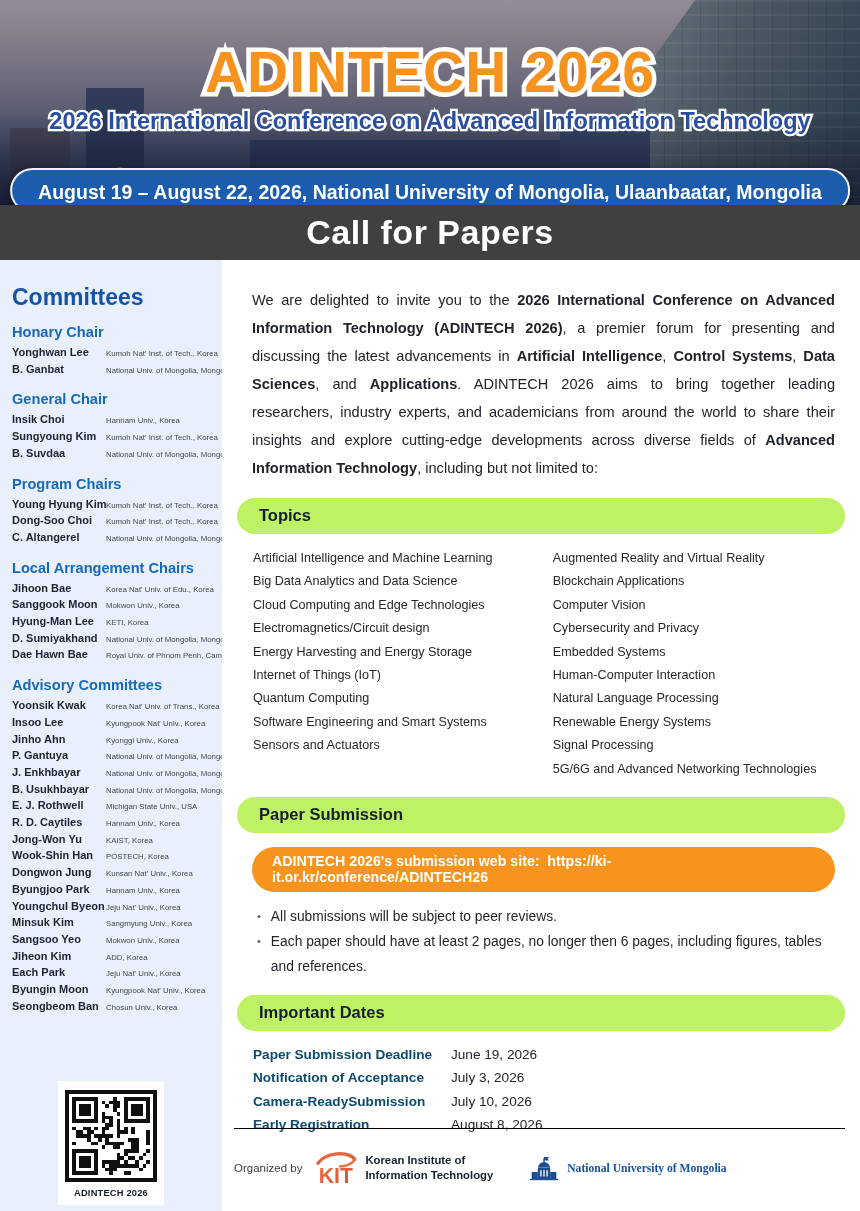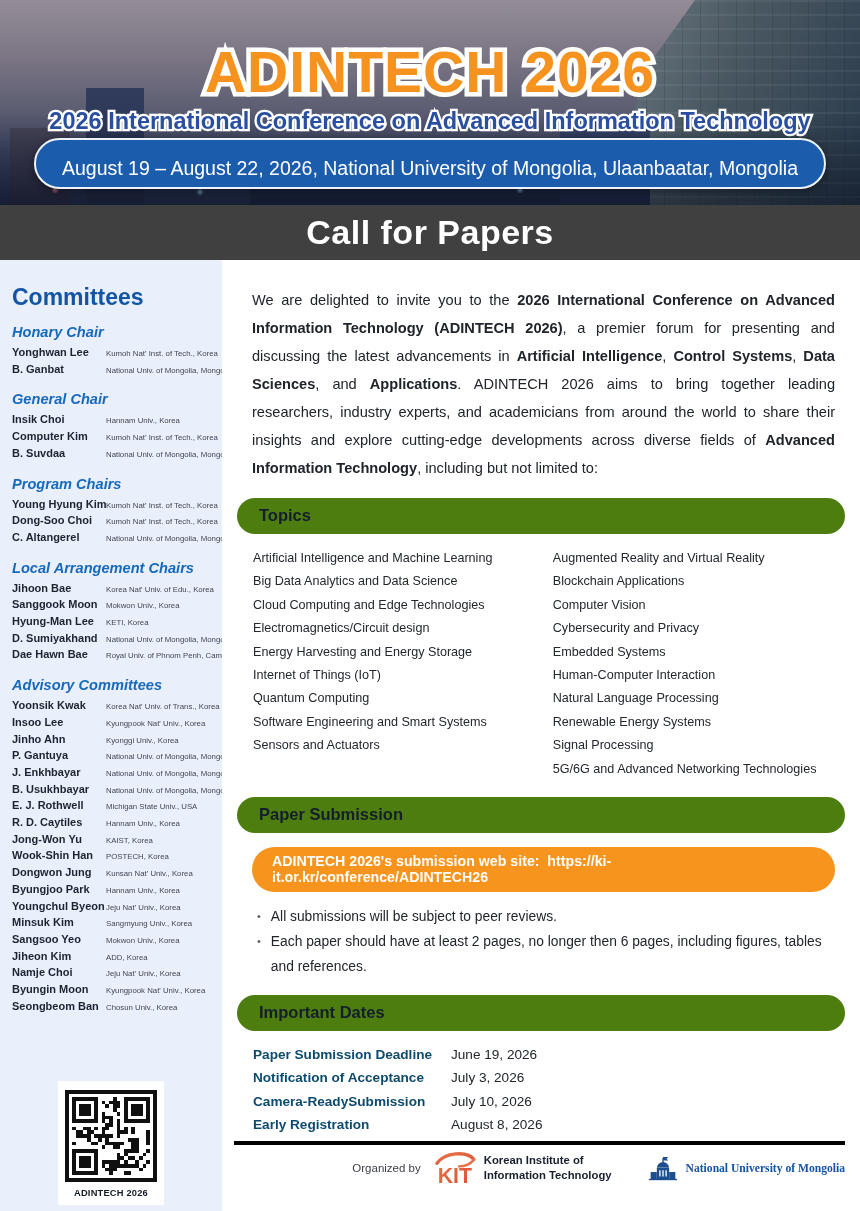--- a/index.html
+++ b/index.html
@@ -43,74 +43,74 @@
   .title-svg { position:absolute; left:0; top:0; }
   .main-title {
     font-family:"Liberation Sans",sans-serif; font-size:57px; font-weight:900;
     fill:#F6921E; stroke:#ffffff; stroke-width:9px; paint-order:stroke; letter-spacing:1px;
   }
   .sub-title {
     font-family:"Liberation Sans",sans-serif; font-size:23.5px; font-weight:700;
     fill:#2B4FA0; stroke:#ffffff; stroke-width:4.5px; paint-order:stroke;
   }
   .date-pill {
-    position:absolute; top:138px; left:50%; transform:translateX(-50%);
+    position:absolute; top:168px; left:50%; transform:translateX(-50%);
     background:#1B5CAD; border:2px solid #EDF2F9; border-radius:999px;
-    padding:17px 26px 7px; color:#fff; font-weight:400; font-size:19.5px; white-space:nowrap;
+    padding:11px 26px 7px; color:#fff; font-weight:700; font-size:19.5px; white-space:nowrap;
     box-shadow:0 2px 8px rgba(0,0,0,.4);
   }
 
   
   .cfp-bar {
     width:860px; height:55px; background:#404040; color:#fff;
     display:flex; align-items:center; justify-content:center;
     font-size:34px; font-weight:800; letter-spacing:.5px;
   }
 
   
   .content { display:flex; width:860px; height:951px; }
 
   
   .sidebar { width:222px; background:#E9EFFB; padding:24px 8px 0 12px; position:relative; flex:none; }
   .committees-title { font-size:23px; font-weight:800; color:#1355A4; }
-  .sec-title { font-size:14.6px; font-weight:800; color:#1769BC; margin:13px 0 5px;font-style:italic; }
+  .sec-title { font-size:14.6px; font-weight:800; color:#1769BC; margin:13px 0 5px; }
   .member-row { display:grid; grid-template-columns:88px 1fr; align-items:baseline; line-height:15.7px; }
   .m-name { font-size:11px; font-weight:800; color:#1B2430; white-space:nowrap; }
   .m-affil { font-size:7.8px; color:#42474F; padding-left:6px; white-space:nowrap; }
   .qr-card { position:absolute; left:50%; transform:translateX(-50%); bottom:6px; background:#fff; width:106px; padding:9px 0 7px; text-align:center; }
   .qr-frame { display:inline-block; border:4px solid #101010; padding:3px; background:#fff; line-height:0; }
   .qr-label { font-size:9.3px; font-weight:800; color:#141B26; margin-top:6px; letter-spacing:.2px; }
 
   
   .main { flex:1; position:relative; padding:0 15px; background:#fff; }
   .intro { margin:26px 10px 0 15px; font-size:14.6px; line-height:28px; color:#20242B; text-align:justify; }
   .intro .b { font-weight:800; }
 
   .section-pill {
-    margin-top:16px; background:#4d7c0f; border-radius:19px; padding:8px 22px 9px;
+    margin-top:16px; background:#bef264; border-radius:19px; padding:8px 22px 9px;
     font-size:16.5px; font-weight:800; color:#141E2C;
   }
   .topics-grid { display:grid; grid-template-columns:1.04fr 1fr; padding:13px 4px 0 16px; }
   .topic-item { font-size:12.6px; color:#23272E; line-height:23.4px; }
 
   .submit-banner {
     display:block; margin:14px 10px 0 15px; background:#F7941D; color:#fff; text-decoration:none;
     border-radius:999px; padding:6px 20px 7px; font-weight:800; font-size:14.2px; white-space:pre-wrap;
   }
   .bullets { padding:12px 6px 0 20px; }
   .bullet-row { display:flex; gap:10px; font-size:13.8px; color:#22262C; line-height:25px; }
   .bullet-dot { color:#5a5f66; font-size:11px; line-height:25px; flex:none; }
 
   .dates-list { padding:12px 0 0 16px; }
   .date-row { display:grid; grid-template-columns:198px 1fr; line-height:23.4px; font-size:13.6px; }
   .date-label { font-weight:800; color:#0c4a6e; }
   .date-value { color:#22262C; }
 
   
-  .footer { position:absolute; left:12px; right:15px; bottom:24px; border-top:4px solid #000000; padding-top:4px; display:flex; align-items:center;justify-content:flex-end; }
+  .footer { position:absolute; left:12px; right:15px; bottom:24px; border-top:1px solid #000000; padding-top:20px; display:flex; align-items:center; }
   .org-by { font-size:11.5px; color:#3A3F46; margin-right:12px; }
   .kiit-logo { flex:none; }
   .kiit-text { font-size:11.3px; font-weight:800; color:#17202C; line-height:1.3; margin-left:7px; }
   .num-group { display:flex; align-items:center; margin-left:36px; }
   .num-text { font-size:11.6px; font-weight:700; color:#1553A6; margin-left:8px;font-family:Liberation Serif, serif; }
 </style>
 </head>
 <body>
 
 <div class="header">
@@ -149,21 +149,21 @@
           </div>
   </div>
         <div class="committee-section">
     <div class="sec-title">General Chair</div>
     <div>
             <div class="member-row">
     <span class="m-name">Insik Choi</span>
     <span class="m-affil">Hannam Univ., Korea</span>
   </div>
             <div class="member-row">
-    <span class="m-name">Computer Kim</span>
+    <span class="m-name">Sungyoung Kim</span>
     <span class="m-affil">Kumoh Nat' Inst. of Tech., Korea</span>
   </div>
             <div class="member-row">
     <span class="m-name">B. Suvdaa</span>
     <span class="m-affil">National Univ. of Mongolia, Mongolia</span>
   </div>
           </div>
   </div>
         <div class="committee-section">
     <div class="sec-title">Program Chairs</div>
@@ -272,21 +272,21 @@
   </div>
             <div class="member-row">
     <span class="m-name">Sangsoo Yeo</span>
     <span class="m-affil">Mokwon Univ., Korea</span>
   </div>
             <div class="member-row">
     <span class="m-name">Jiheon Kim</span>
     <span class="m-affil">ADD, Korea</span>
   </div>
             <div class="member-row">
-    <span class="m-name">Namje Choi</span>
+    <span class="m-name">Each Park</span>
     <span class="m-affil">Jeju Nat' Univ., Korea</span>
   </div>
             <div class="member-row">
     <span class="m-name">Byungin Moon</span>
     <span class="m-affil">Kyungpook Nat' Univ., Korea</span>
   </div>
             <div class="member-row">
     <span class="m-name">Seongbeom Ban</span>
     <span class="m-affil">Chosun Univ., Korea</span>
   </div>

